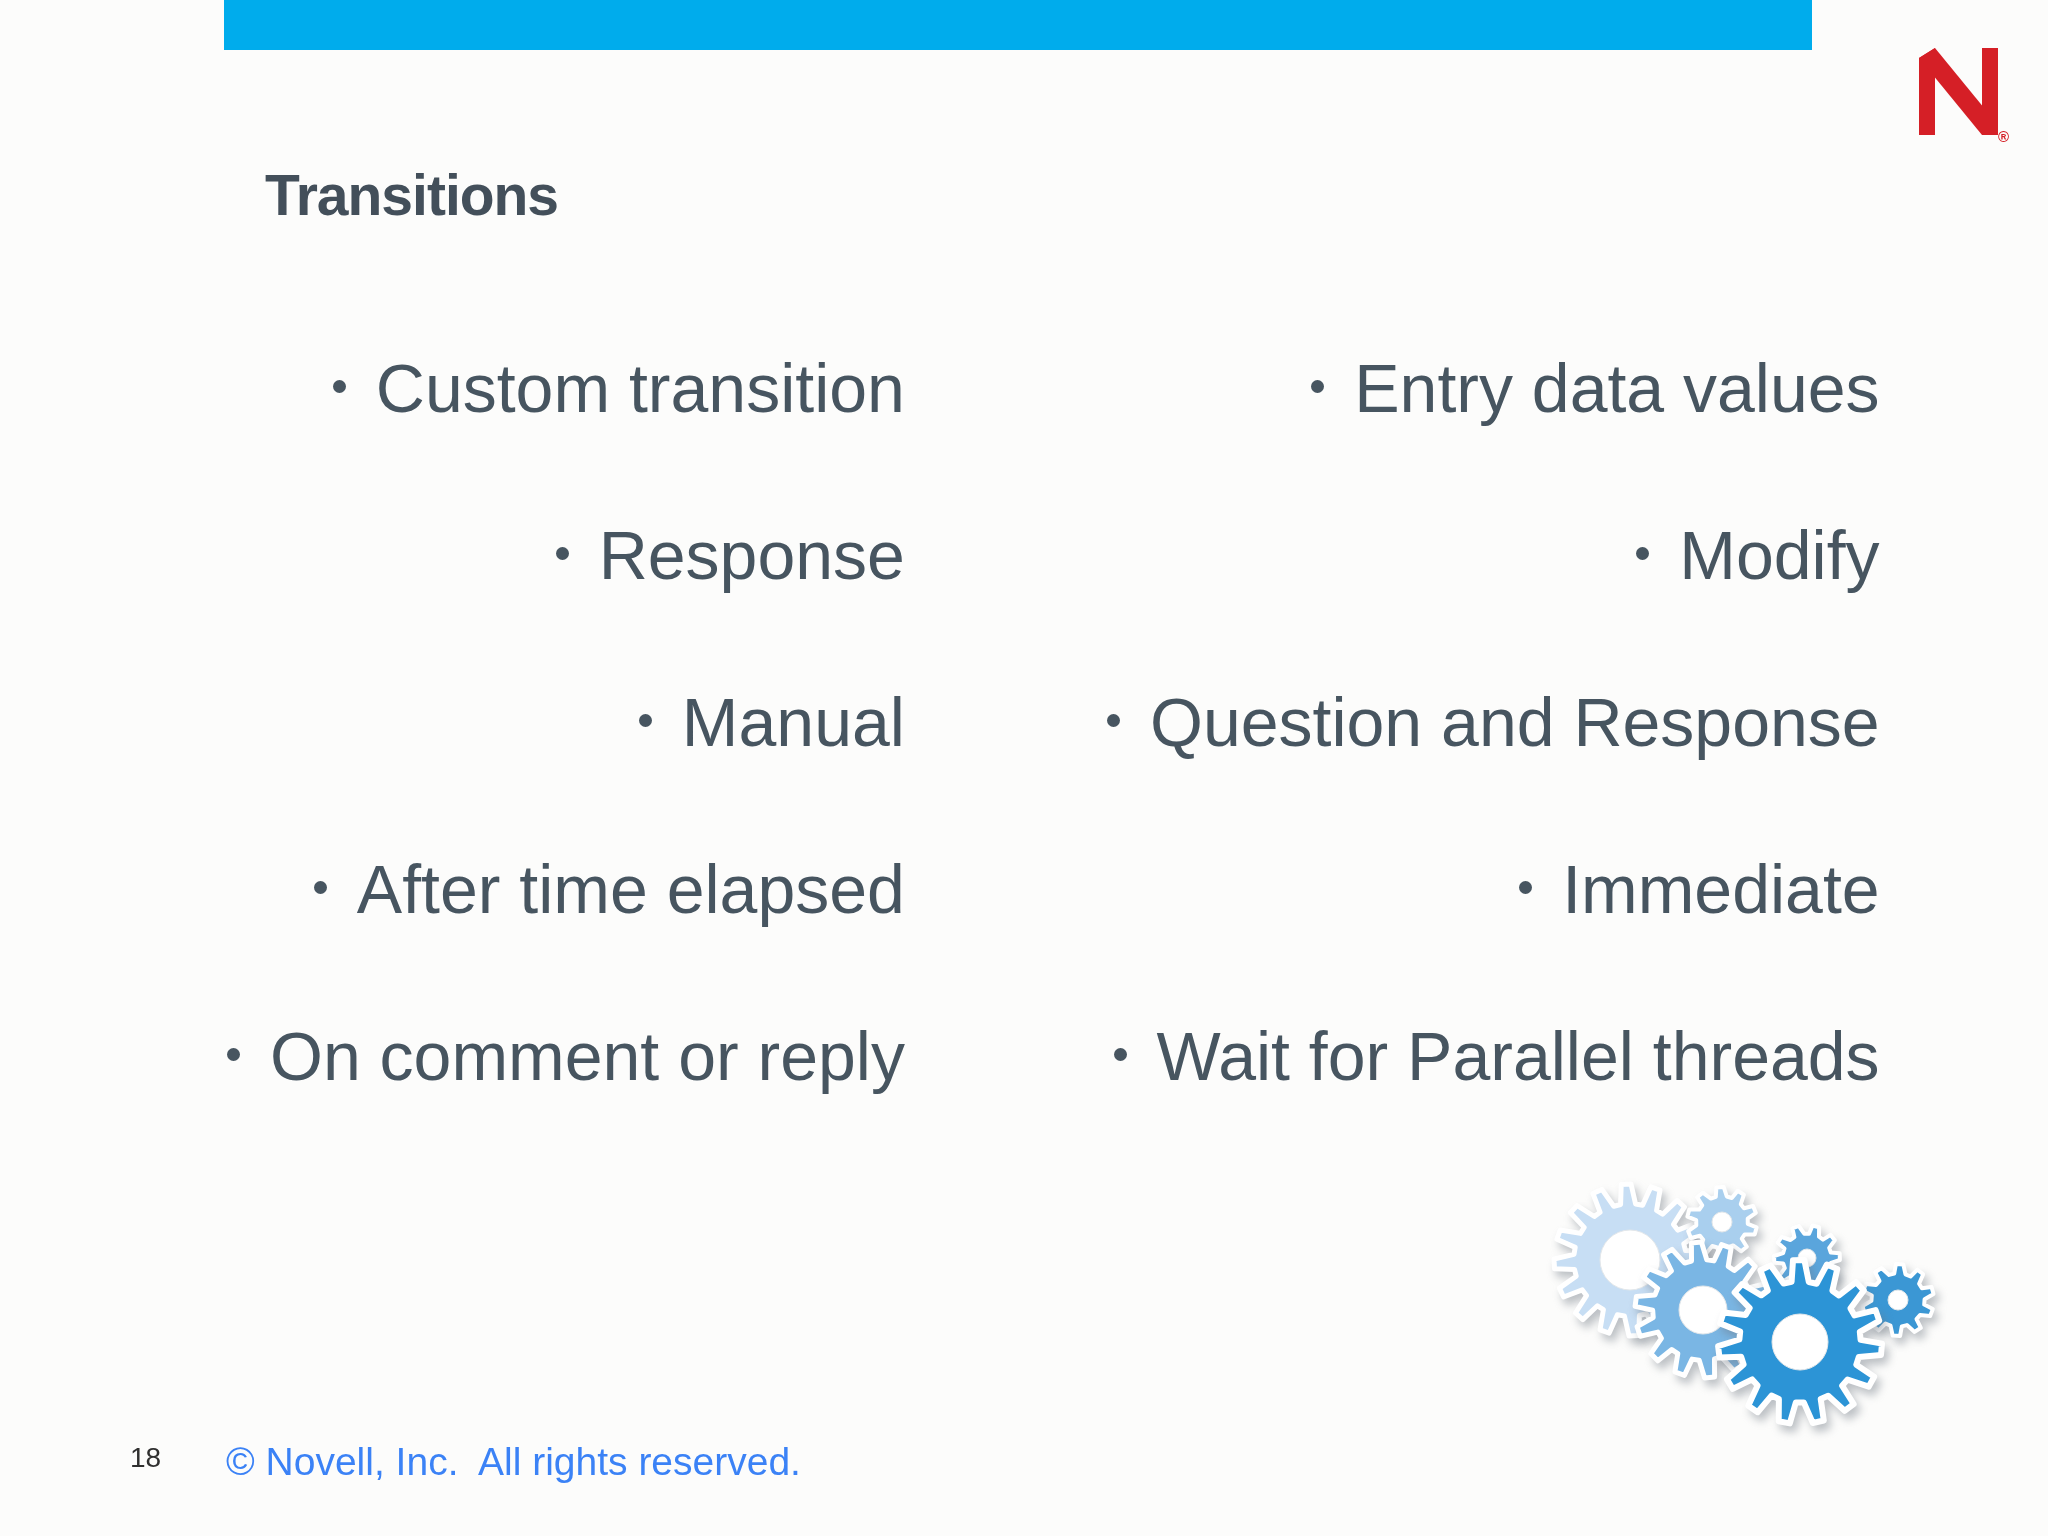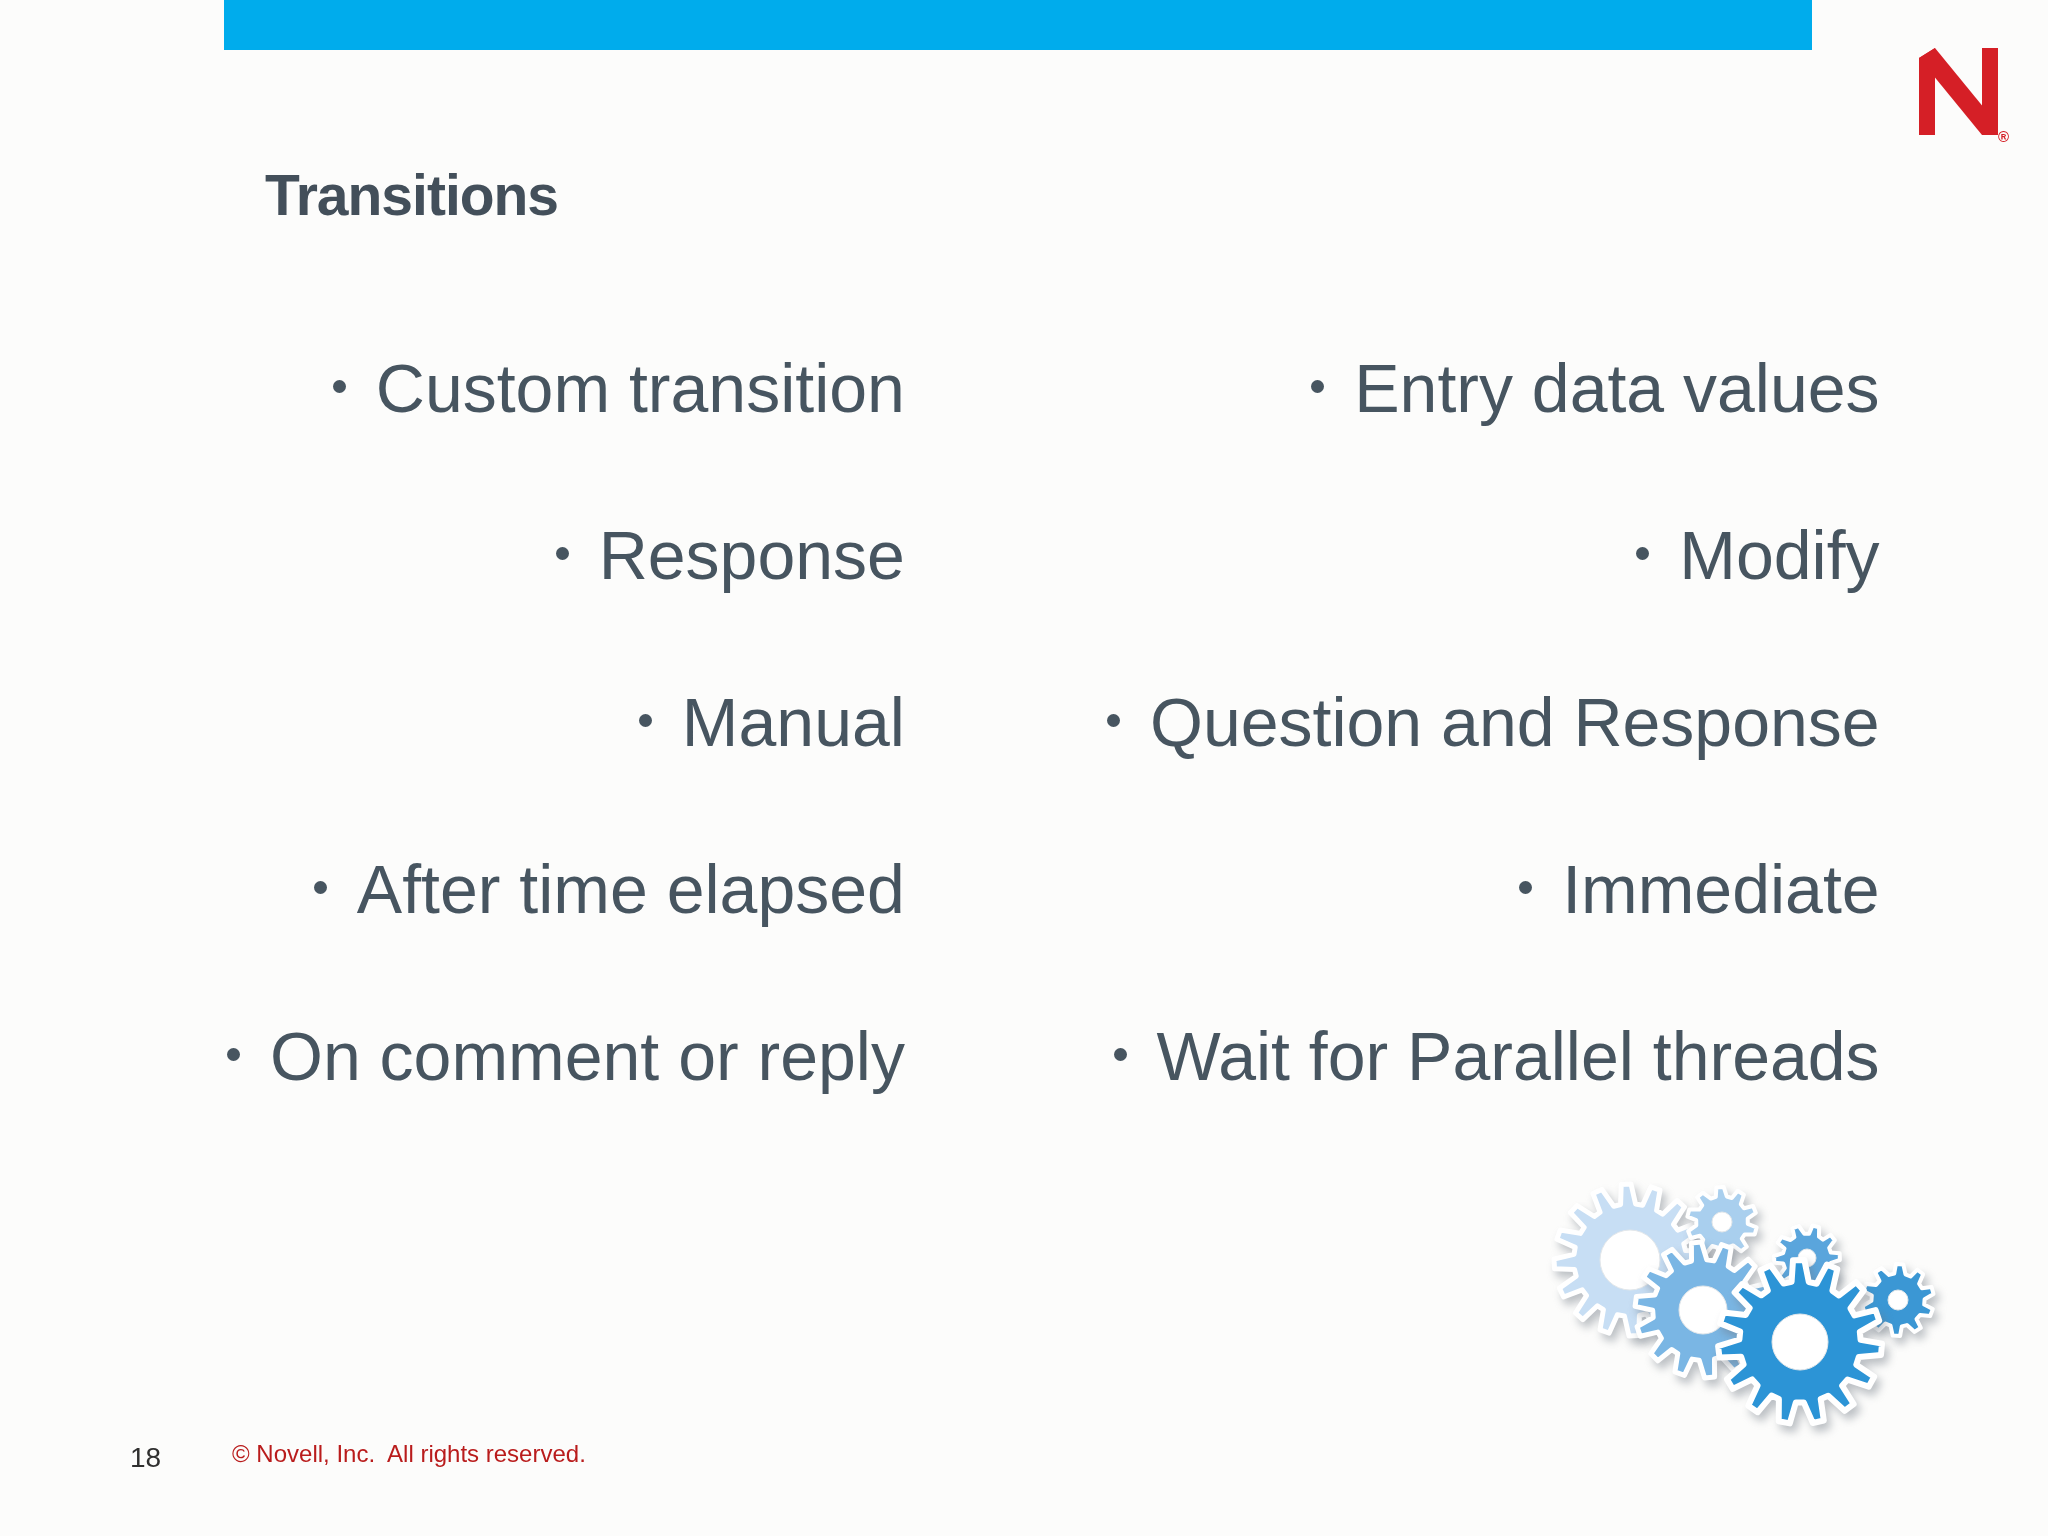--- a/index.html
+++ b/index.html
@@ -39,22 +39,22 @@
   .dot{
     flex:0 0 auto;
     width:13px;height:13px;border-radius:50%;
     background:#475560;margin:26px 30px 0 0;
   }
   .footer-page-number{
     position:absolute;left:130px;top:1444px;
     font-size:28px;font-weight:normal;color:#2F2F2F;line-height:1;
   }
   .footer-copyright{
-    position:absolute;left:232px;top:1442px;
-    font-size:24px;color:#b91c1c;line-height:1;
+    position:absolute;left:226px;top:1442px;
+    font-size:39px;color:#3b82f6;line-height:1;
     white-space:pre;
   }
   .gears{position:absolute;left:1530px;top:1150px;width:450px;height:330px;}
   .gears path{stroke:#ffffff;stroke-linejoin:round;}
   .gears .shadowed{filter:drop-shadow(4px 6px 4px rgba(110,120,130,0.45));}
 </style>
 </head>
 <body>
 
 <div class="slide">

